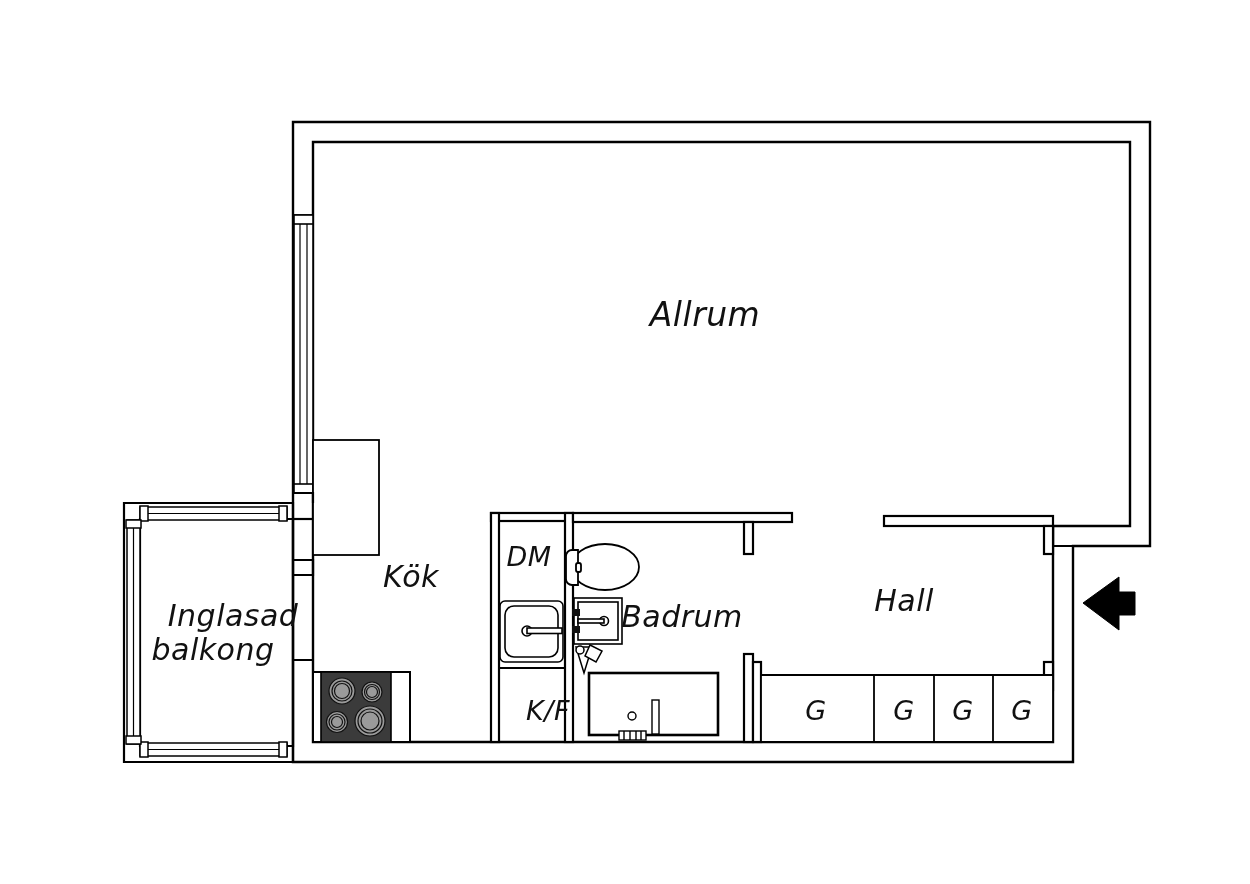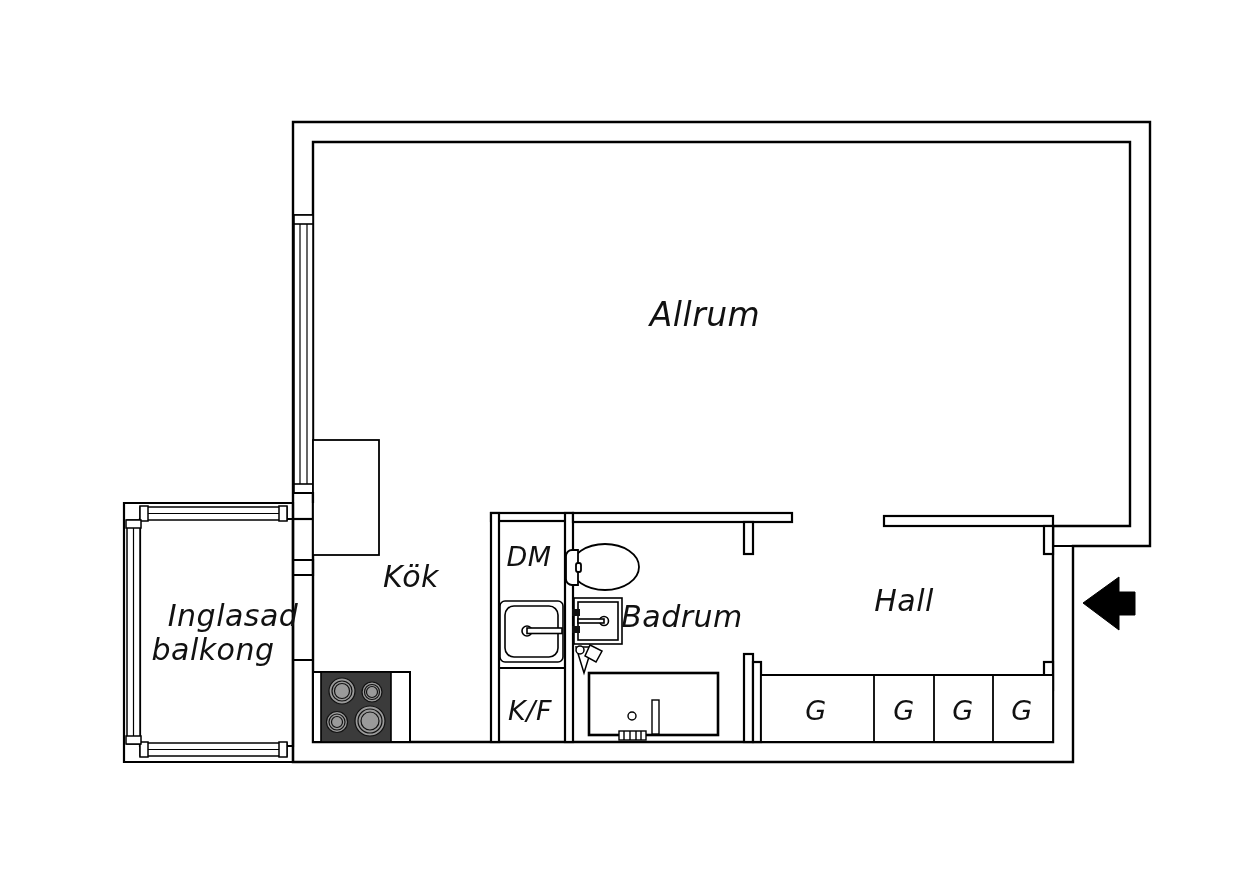--- a/index.html
+++ b/index.html
@@ -232,21 +232,21 @@
   </div>
 
   <div class="room-label label-lg" style="left:411px; top:577px;">Kök</div>
 
   <div class="room-label label-lg" style="left:682px; top:617px;font-style:italic;">Badrum</div>
 
   <div class="room-label label-lg" style="left:904px; top:601px;text-align:center;">Hall</div>
 
   <div class="room-label label-md" style="left:529px; top:557px;">DM</div>
 
-  <div class="room-label label-md" style="left:530px; top:711px;">K/F</div>
+  <div class="room-label label-md" style="left:548px; top:711px;">K/F</div>
 
   <div class="room-label label-md" style="left:816px; top:711px;">G</div>
 
   <div class="room-label label-md" style="left:904px; top:711px;">G</div>
 
   <div class="room-label label-md" style="left:963px; top:711px;">G</div>
 
   <div class="room-label label-md" style="left:1022px; top:711px;">G</div>
 
 </div>

